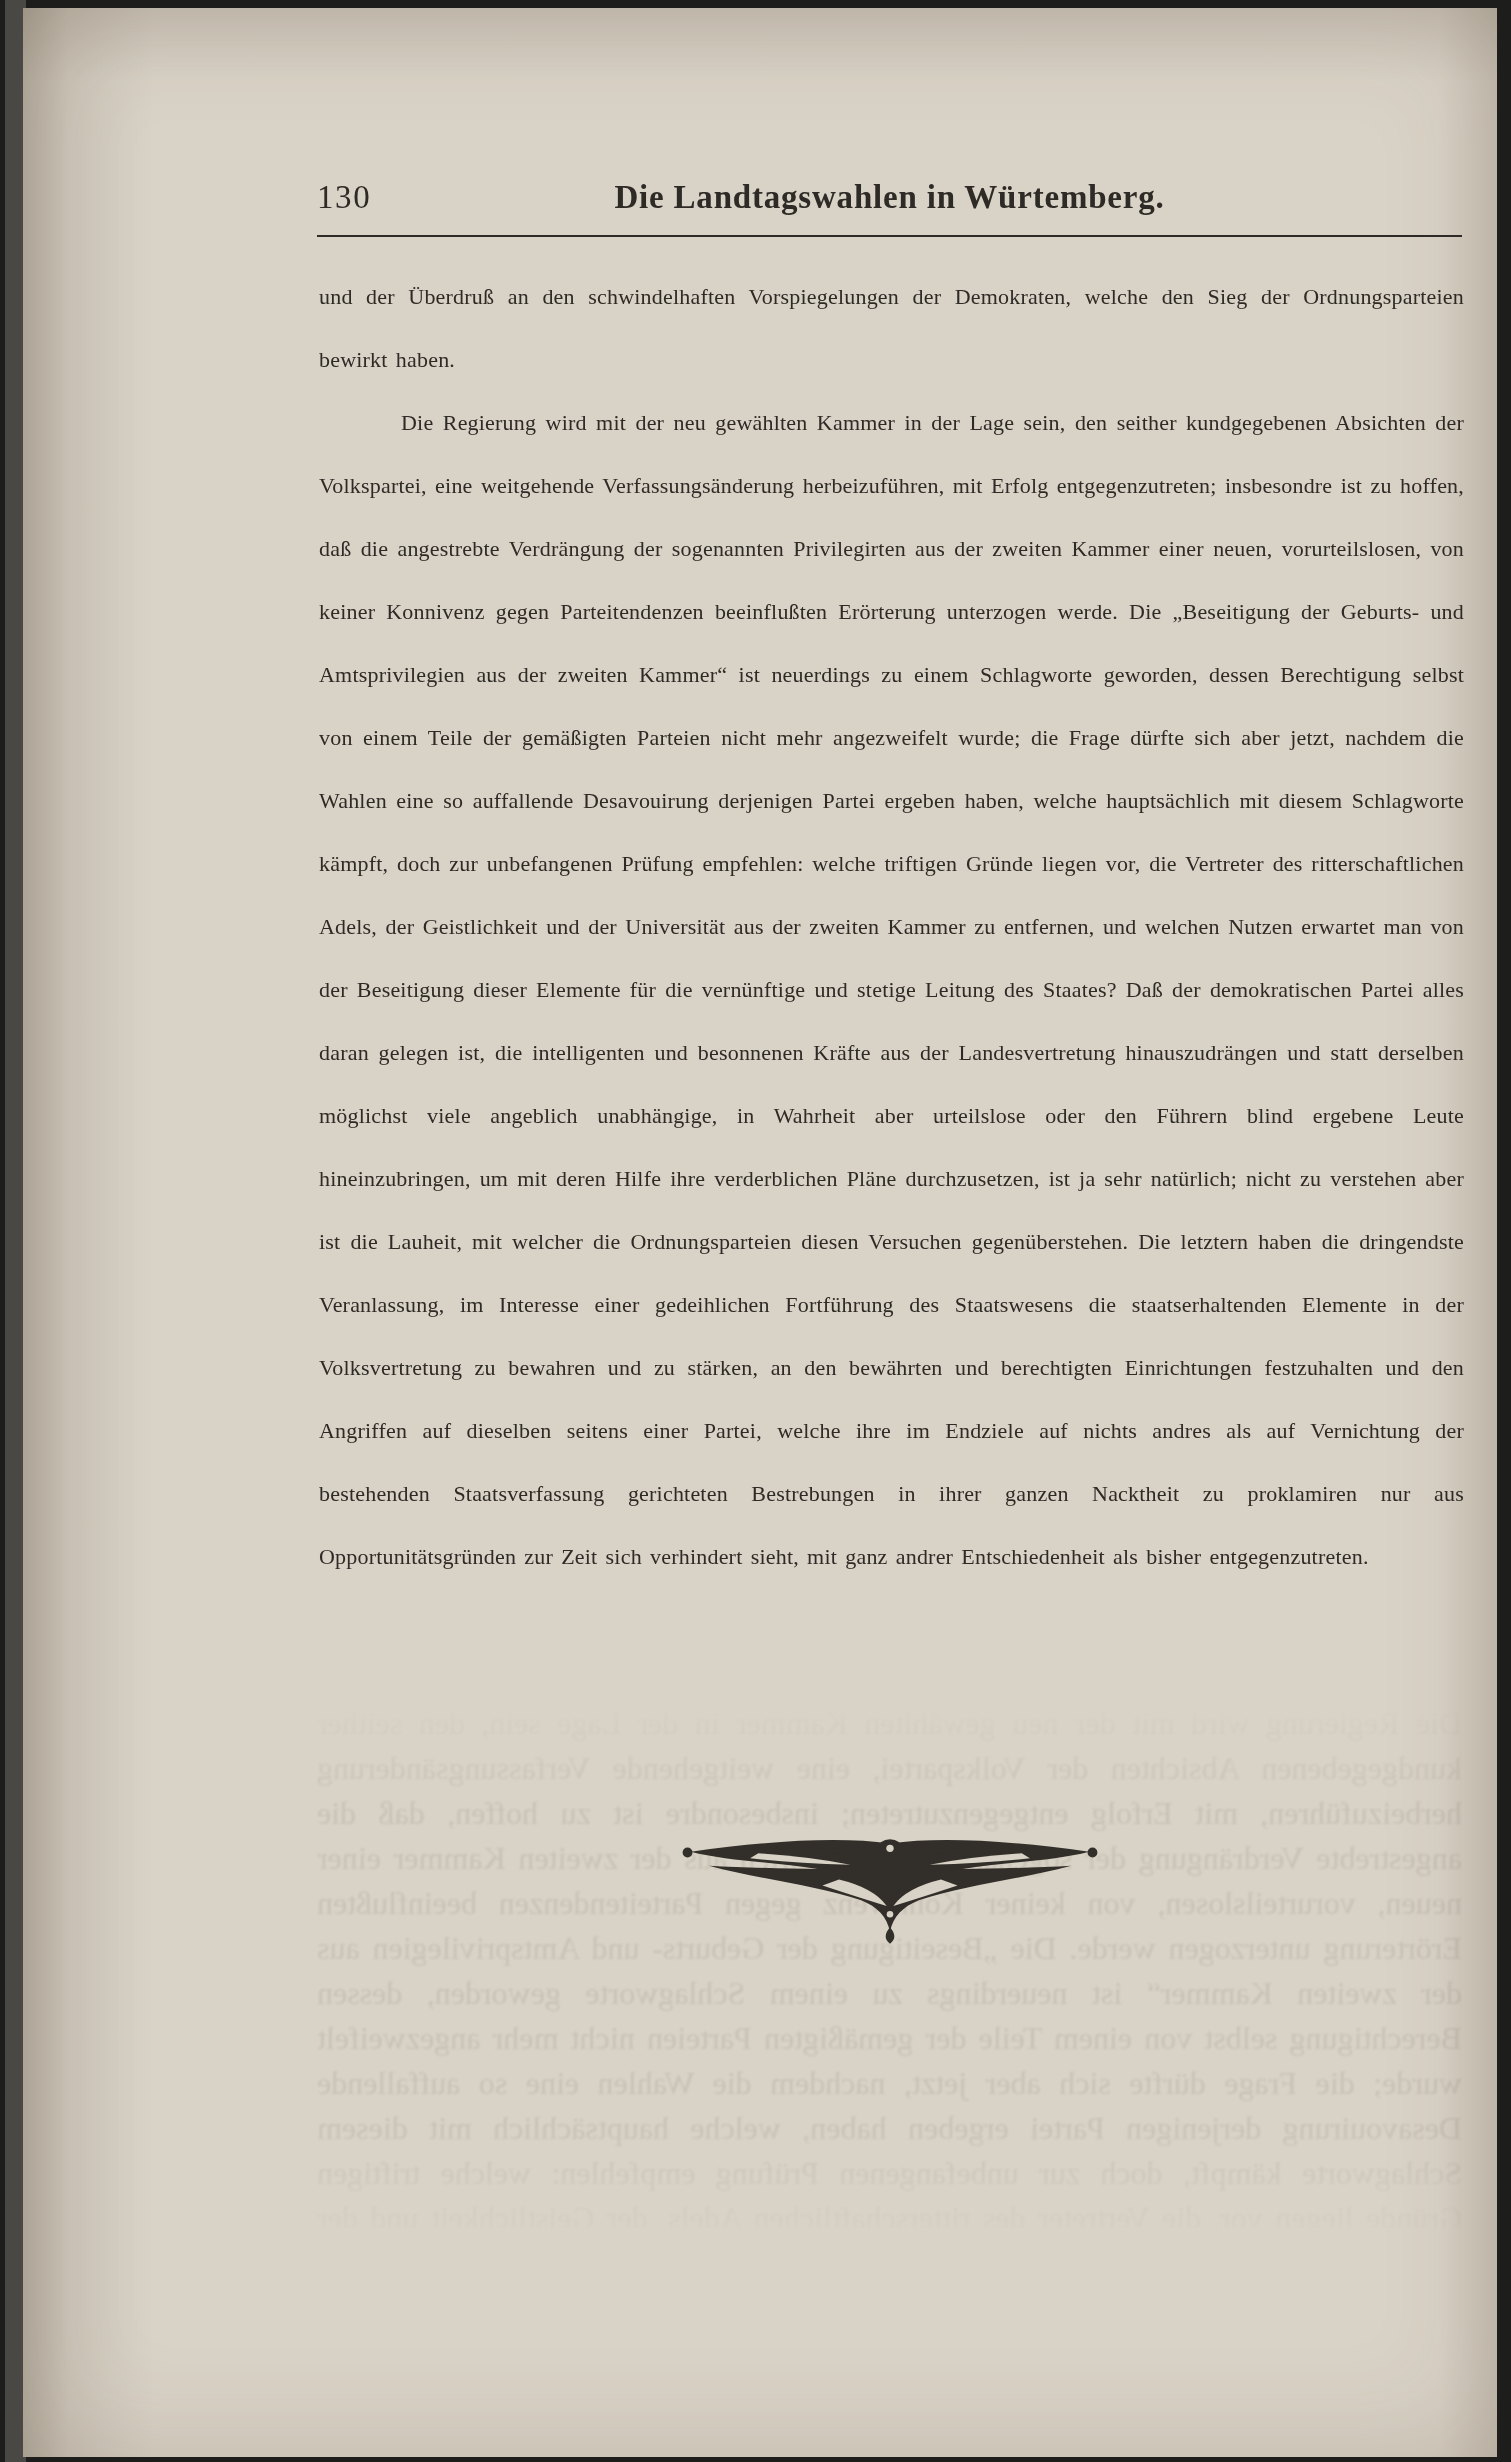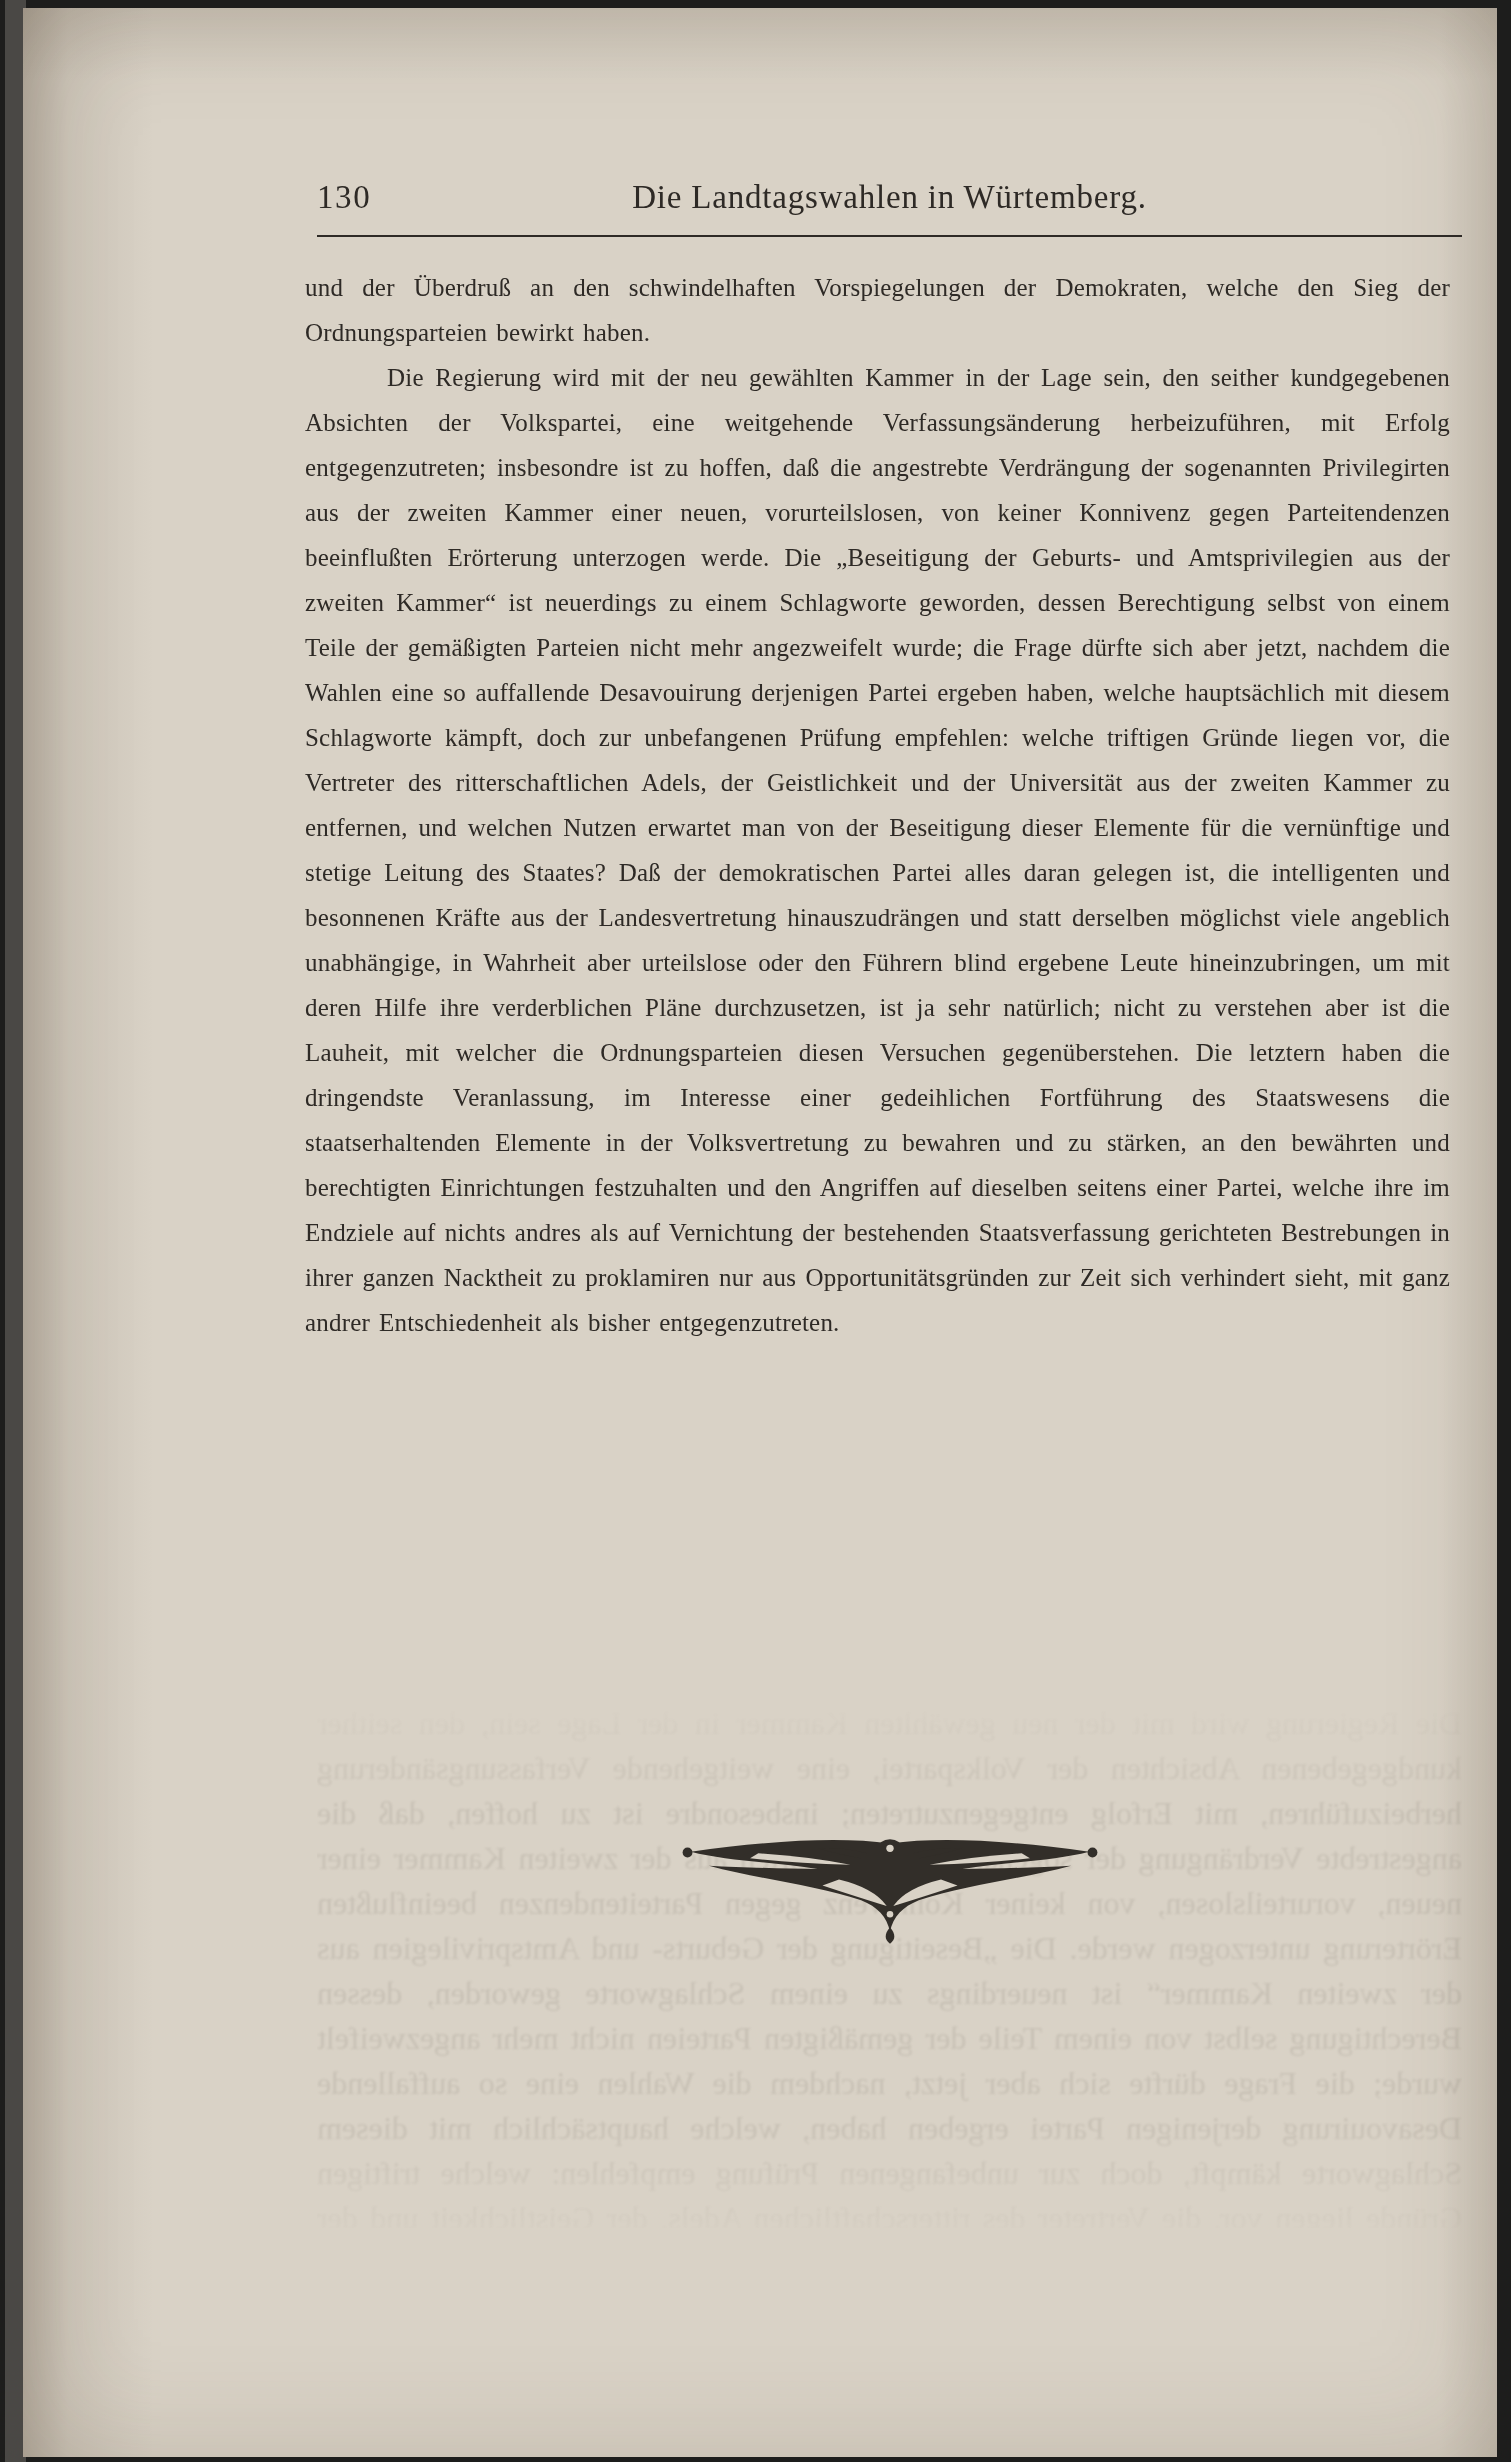--- a/index.html
+++ b/index.html
@@ -43,37 +43,37 @@
     }
     .page-number {
       position: absolute;
       left: 0; top: 0;
       letter-spacing: 1.6px;
     }
     .running-title {
       position: absolute;
       left: 0; right: 0; top: 0;
       text-align: center;
-      font-weight: 400;
+      font-weight: 700;
       letter-spacing: 0.8px;
     }
     .header-rule {
       position: absolute;
       left: 294px; top: 227px;
       width: 1145px;
       height: 0;
       border-top: 2.5px solid var(--ink, #2e2a26);
     }
 
     .body-text {
       position: absolute;
-      left: 282px; top: 257px;
+      left: 296px; top: 257px;
       width: 1145px;
-      font-size: 25px;
-      line-height: 45px;
+      font-size: 22px;
+      line-height: 63px;
       text-align: justify;
       word-spacing: 2.5px;
       letter-spacing: 0.2px;
       z-index: 2;
     }
     .body-text p { margin: 0; }
     .body-text p.indent { text-indent: 82px; }
 
     
     .show-through {

